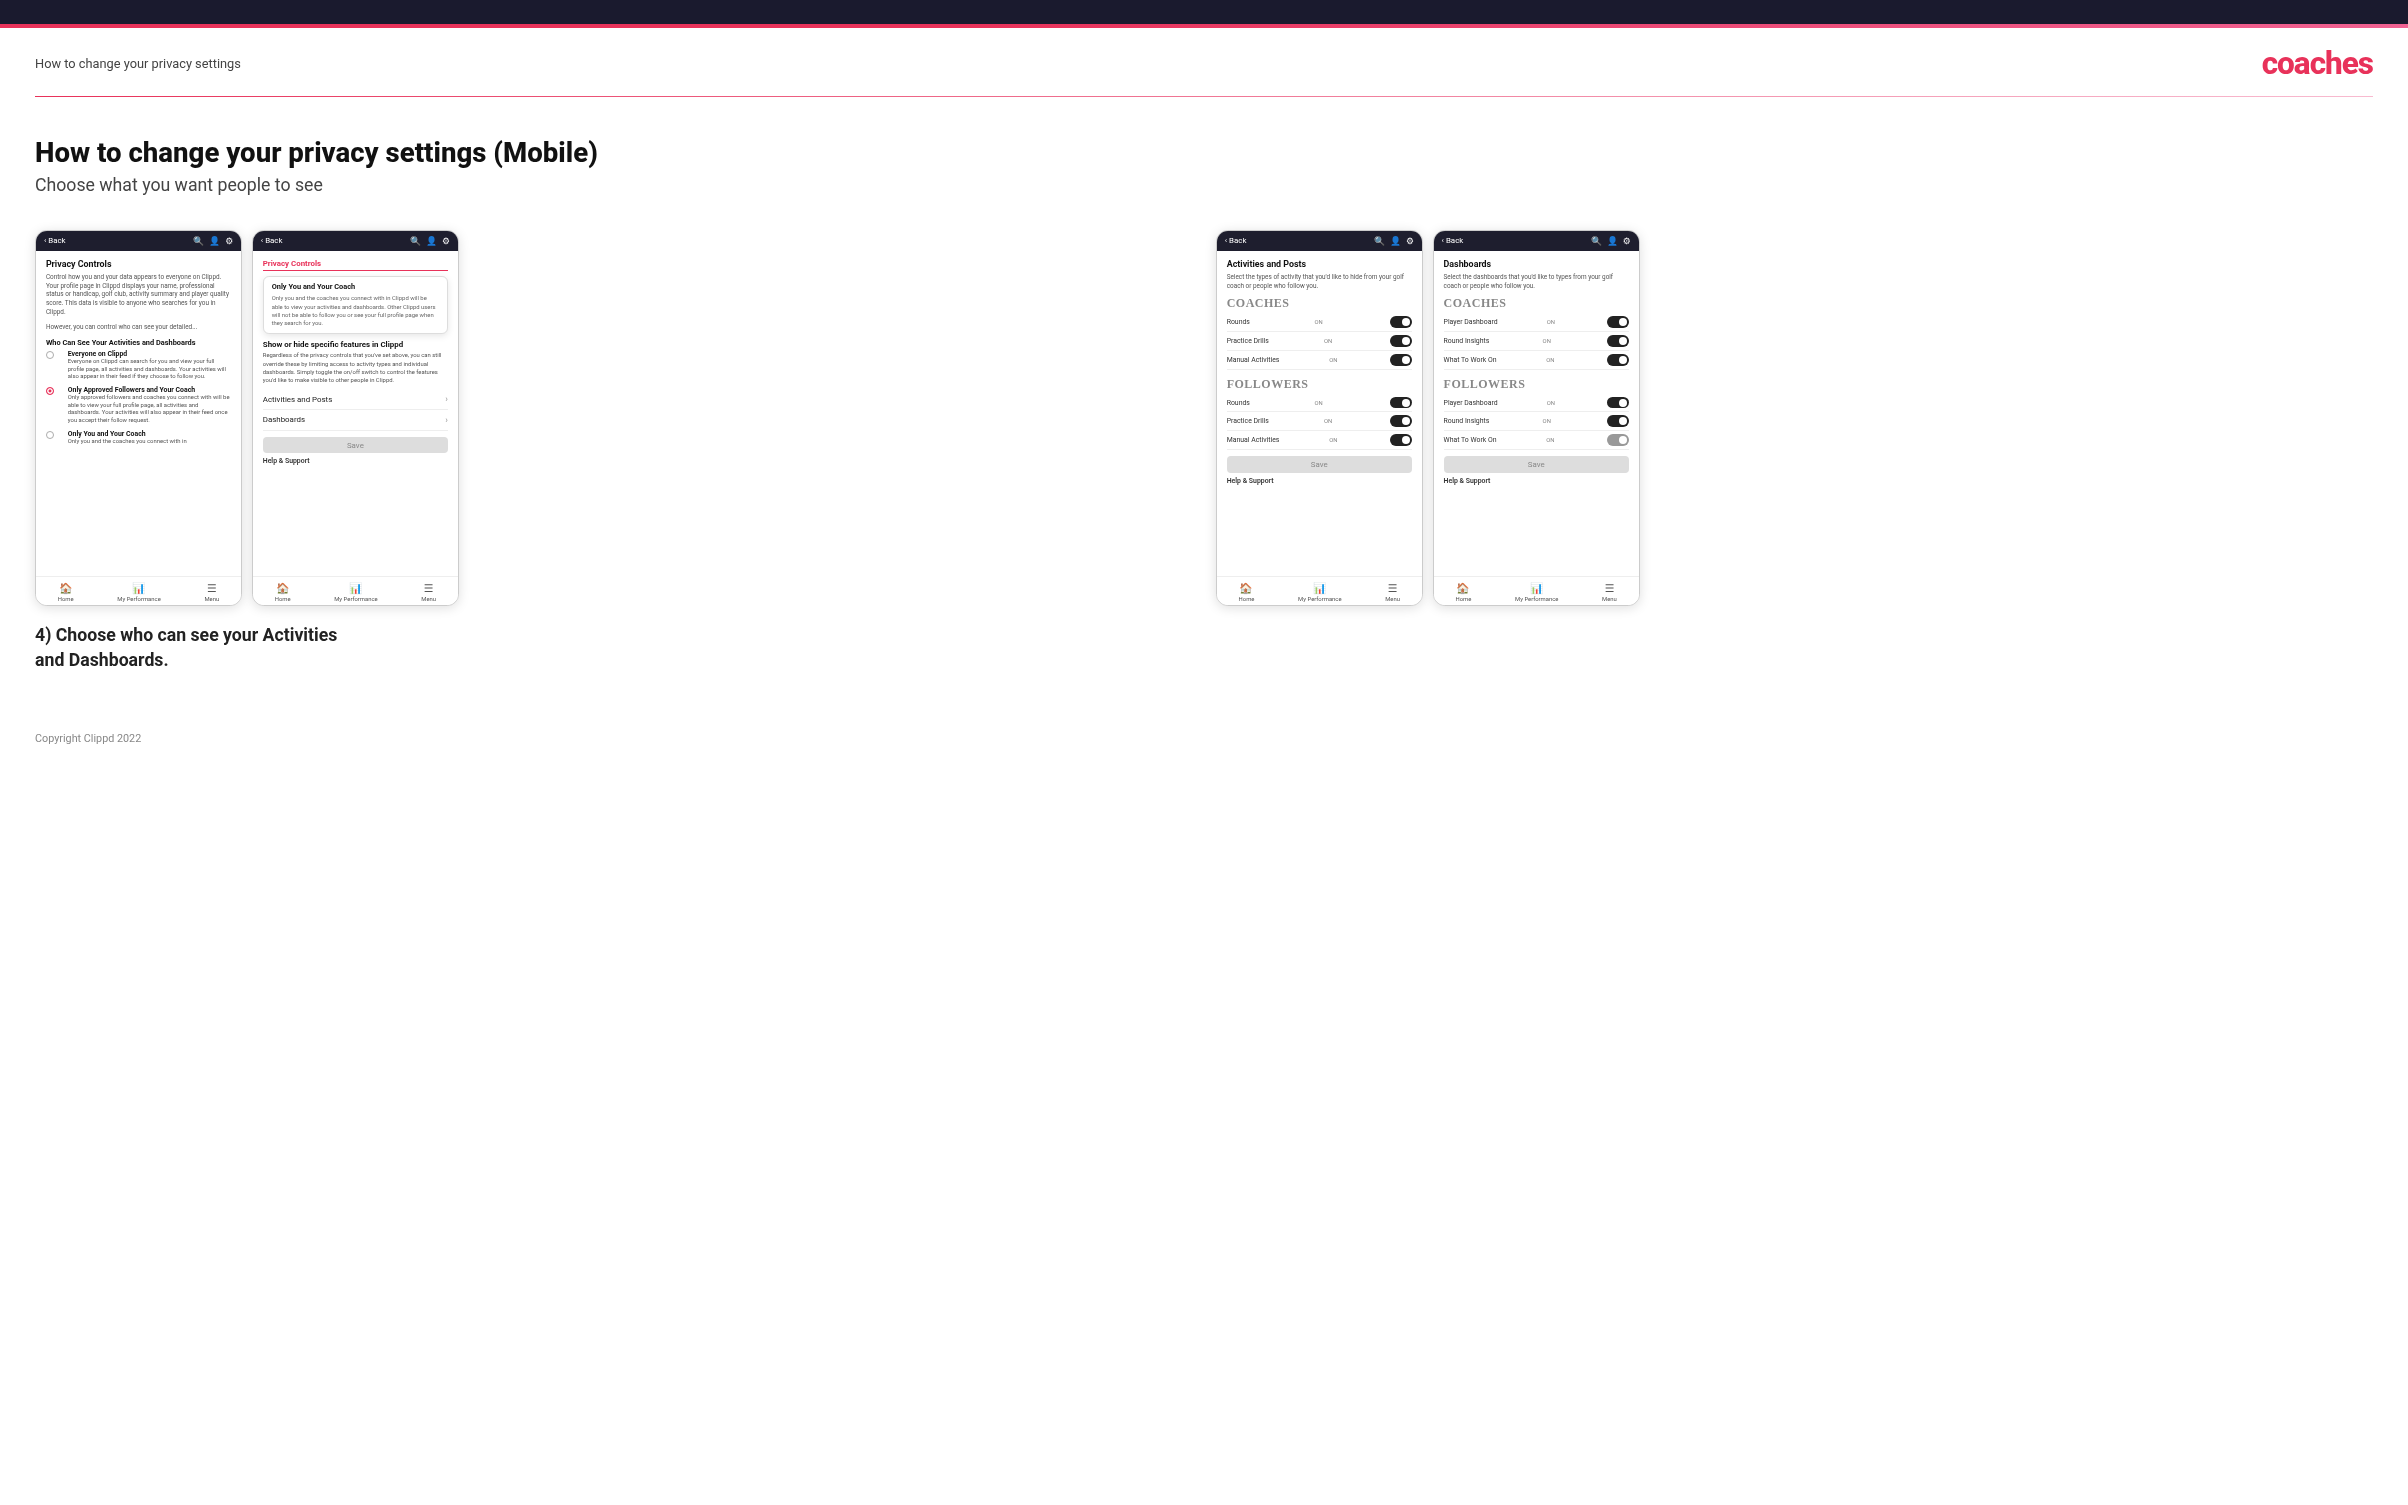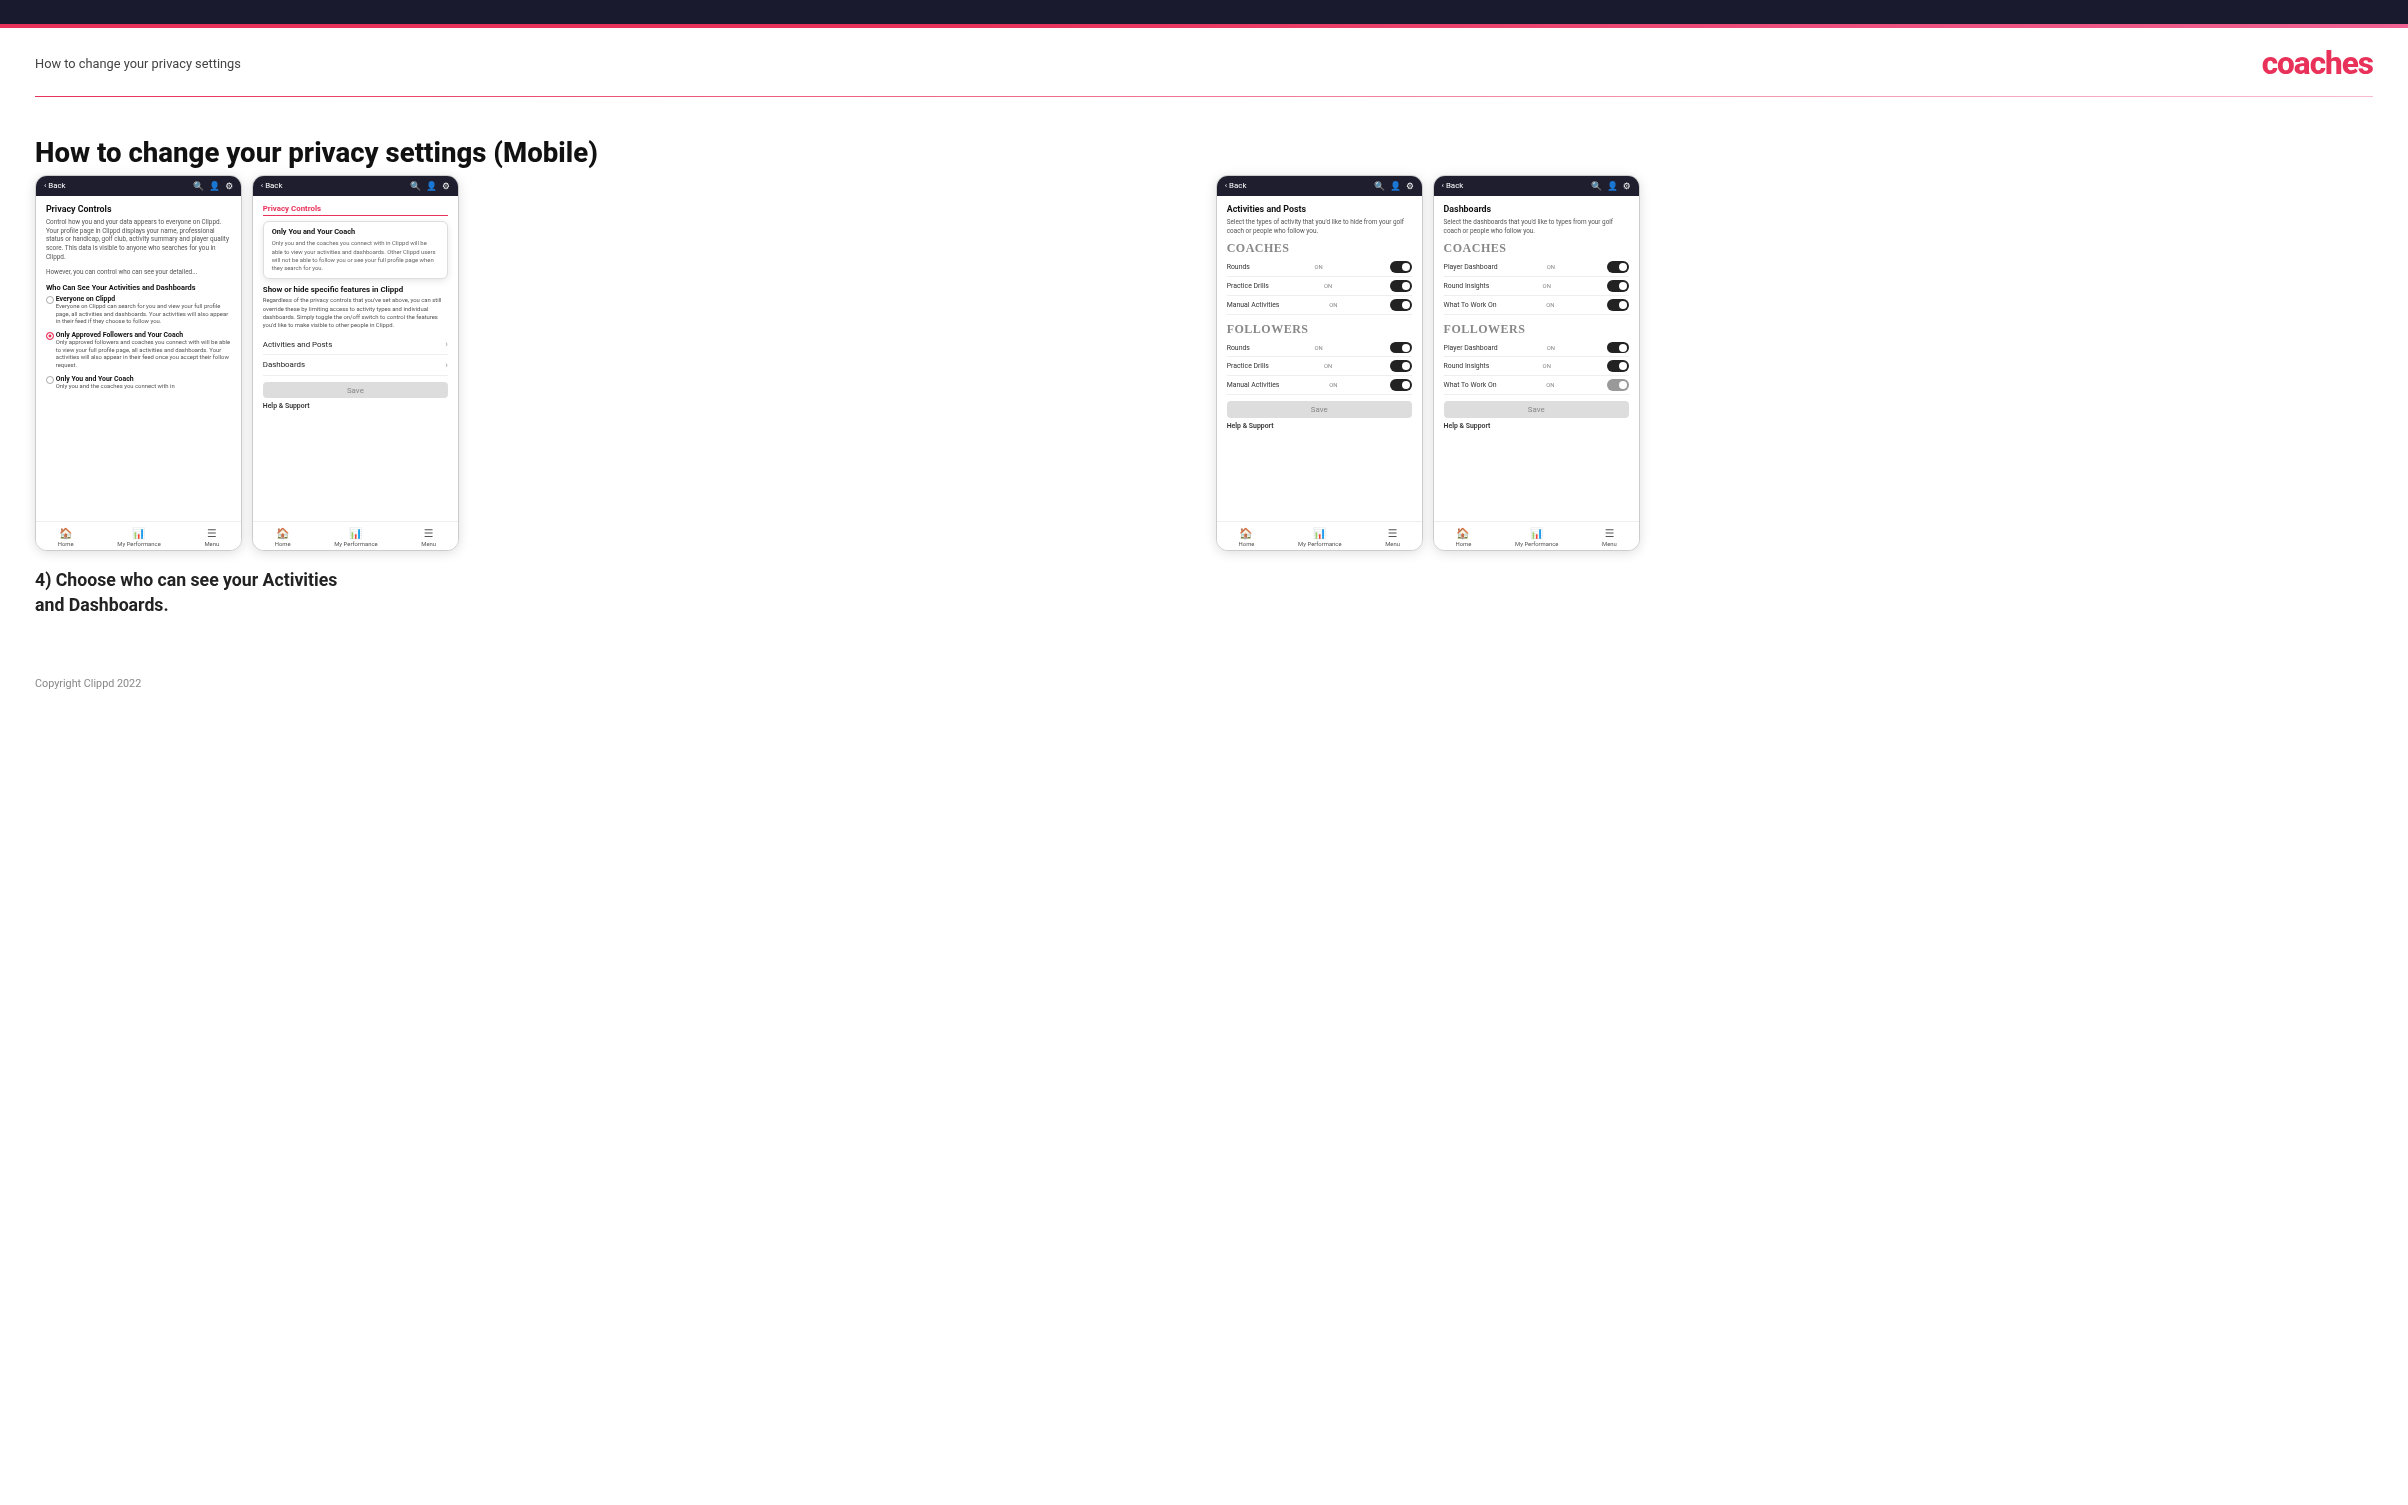--- a/index.html
+++ b/index.html
@@ -131,21 +131,21 @@
       font-weight: 700;
       color: #111;
       margin-bottom: 3px;
       margin-top: 4.9px;
     }
 
     
     .radio-option {
       display: flex;
       align-items: flex-start;
-      gap: 2px;
+      gap: 14px;
       margin-bottom: 4.9px;
     }
     .radio-circle {
       width: 7.9px;
       height: 7.9px;
       border-radius: 50%;
       border: 1.5px solid #aaa;
       margin-top: 1px;
       flex-shrink: 0;
     }
@@ -357,20 +357,21 @@
 
 <div class="header">
   <span class="header-title">How to change your privacy settings</span>
   <span class="logo">coaches</span>
 </div>
 
 <div class="divider"></div>
 
 <div class="main">
   <div class="page-heading">How to change your privacy settings (Mobile)</div>
+  <div class="page-subheading">Choose what you want people to see</div>
 
   <div class="screenshots-row">
 
     <div class="left-section">
       <div class="phones-pair">
 
         <div class="phone">
           <div class="phone-navbar">
             <div class="phone-back">
               <span>‹</span>

